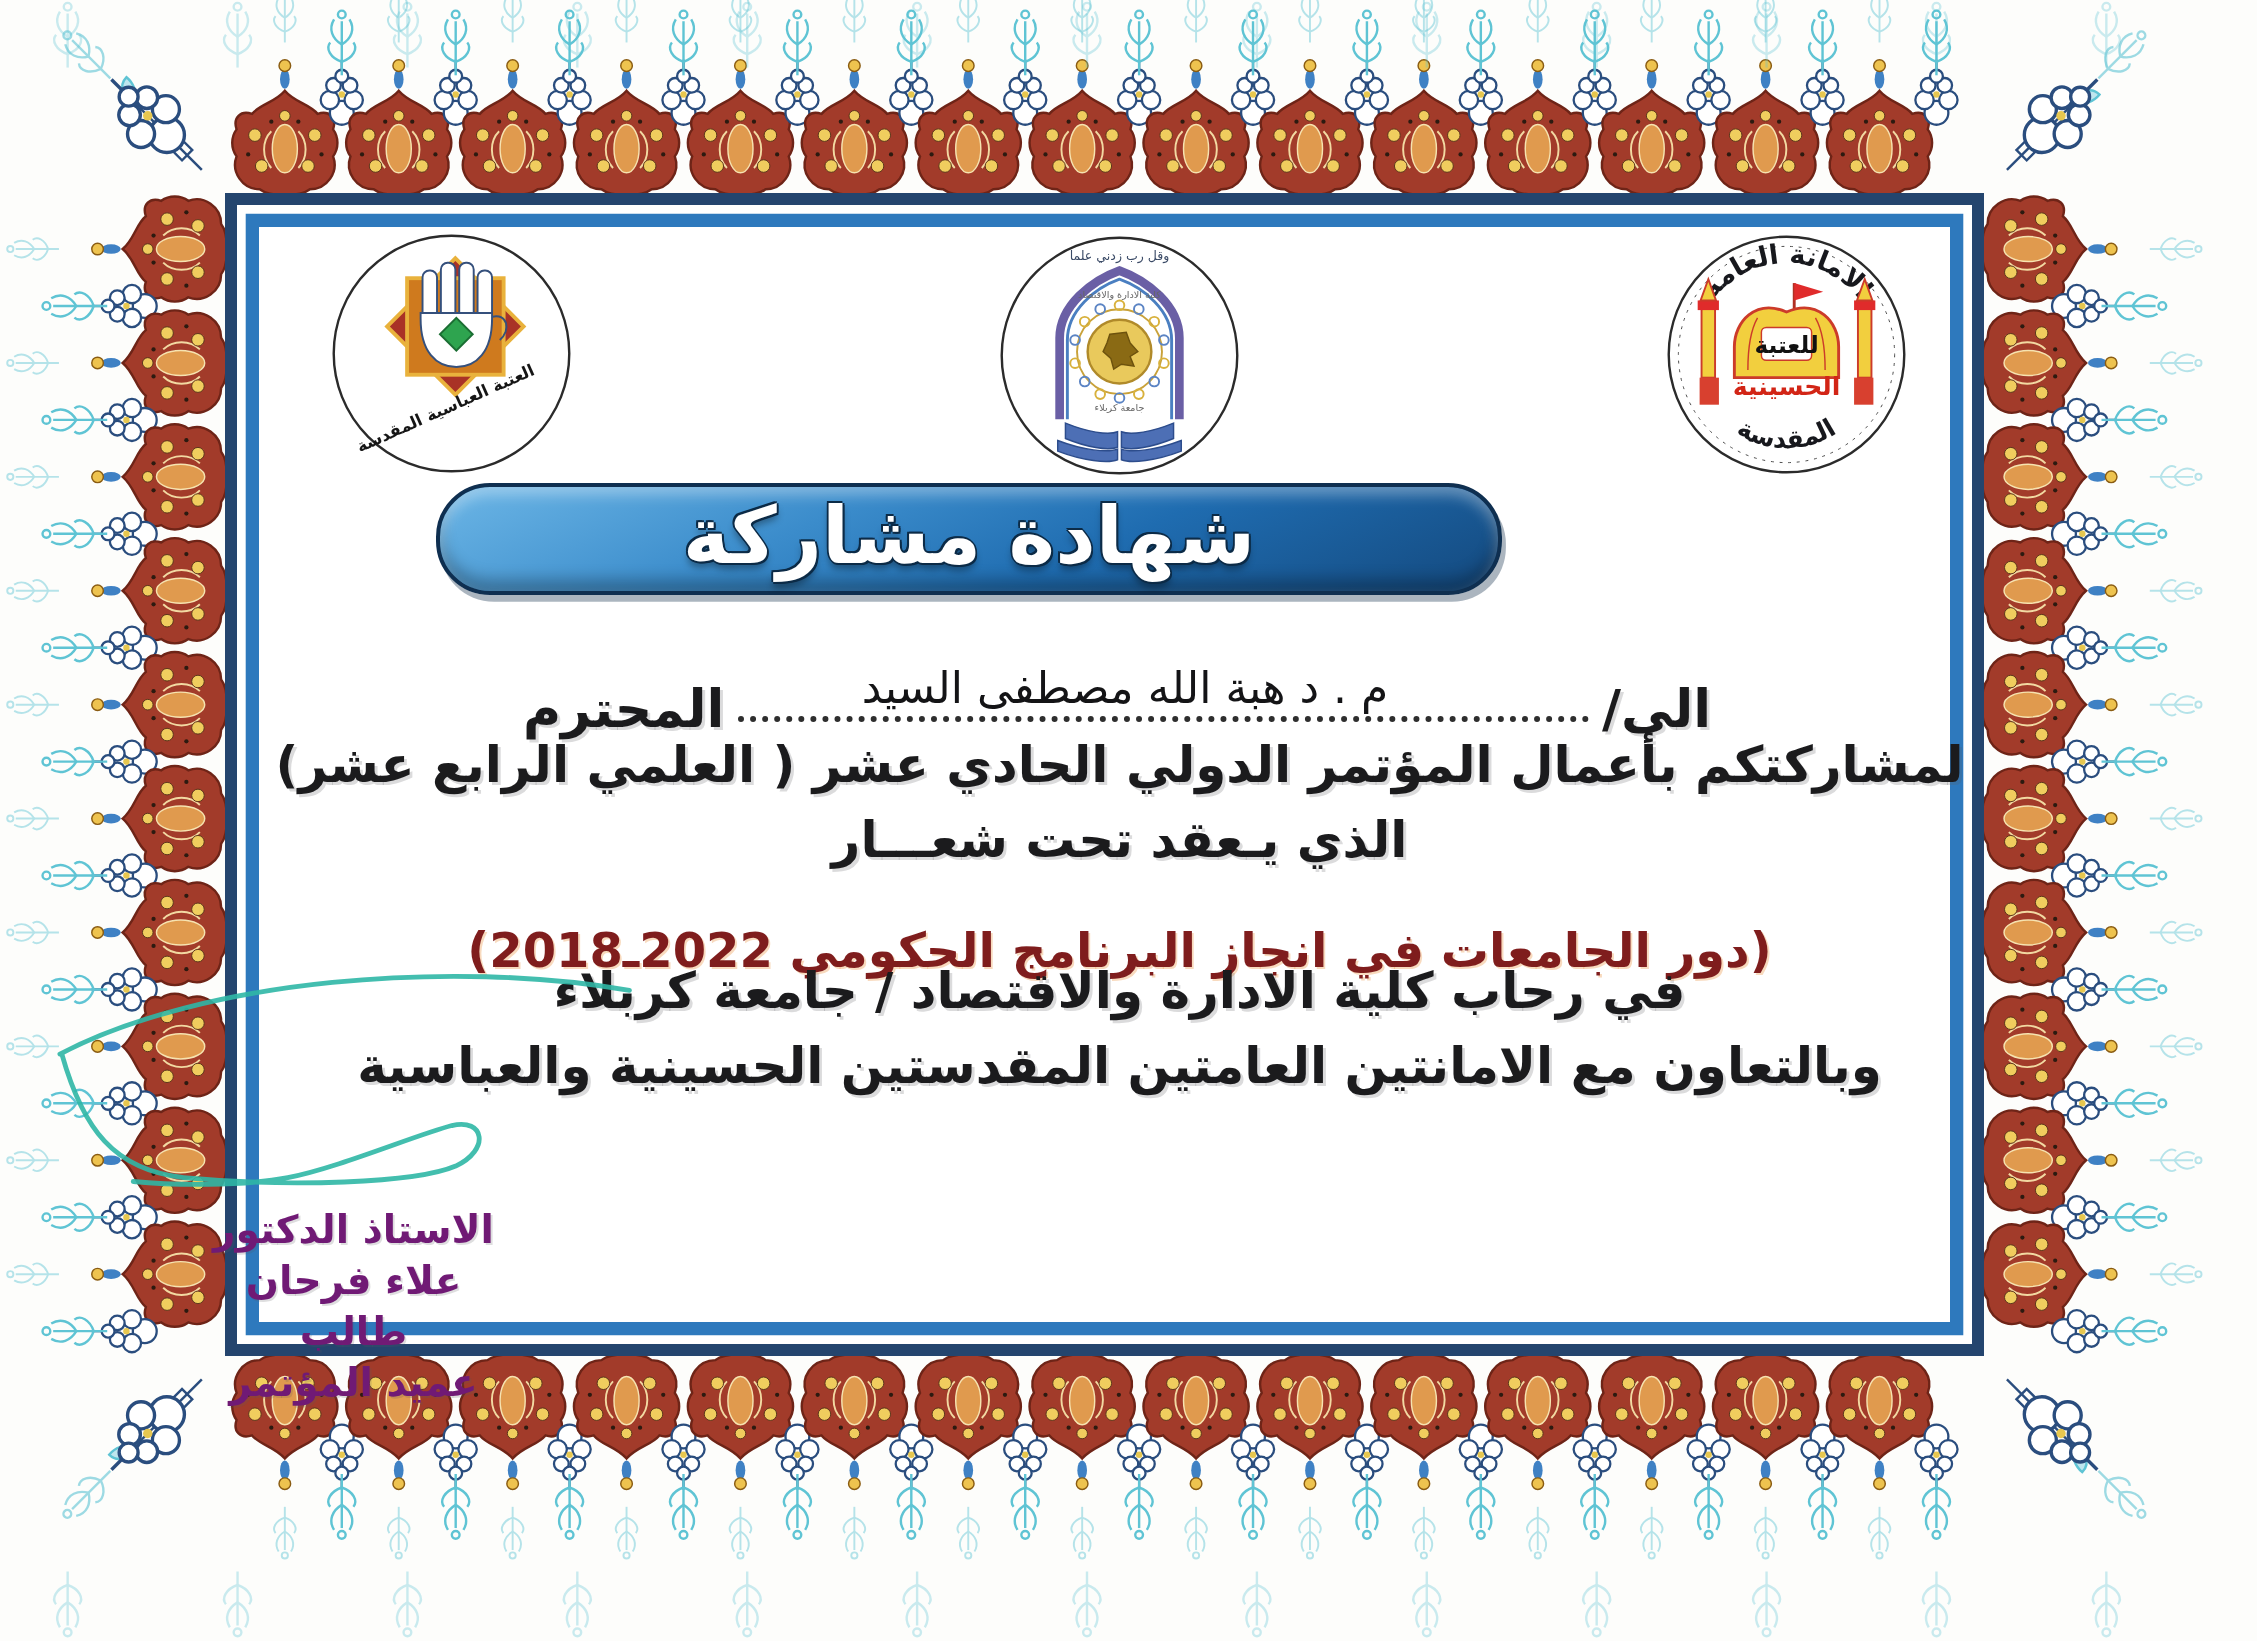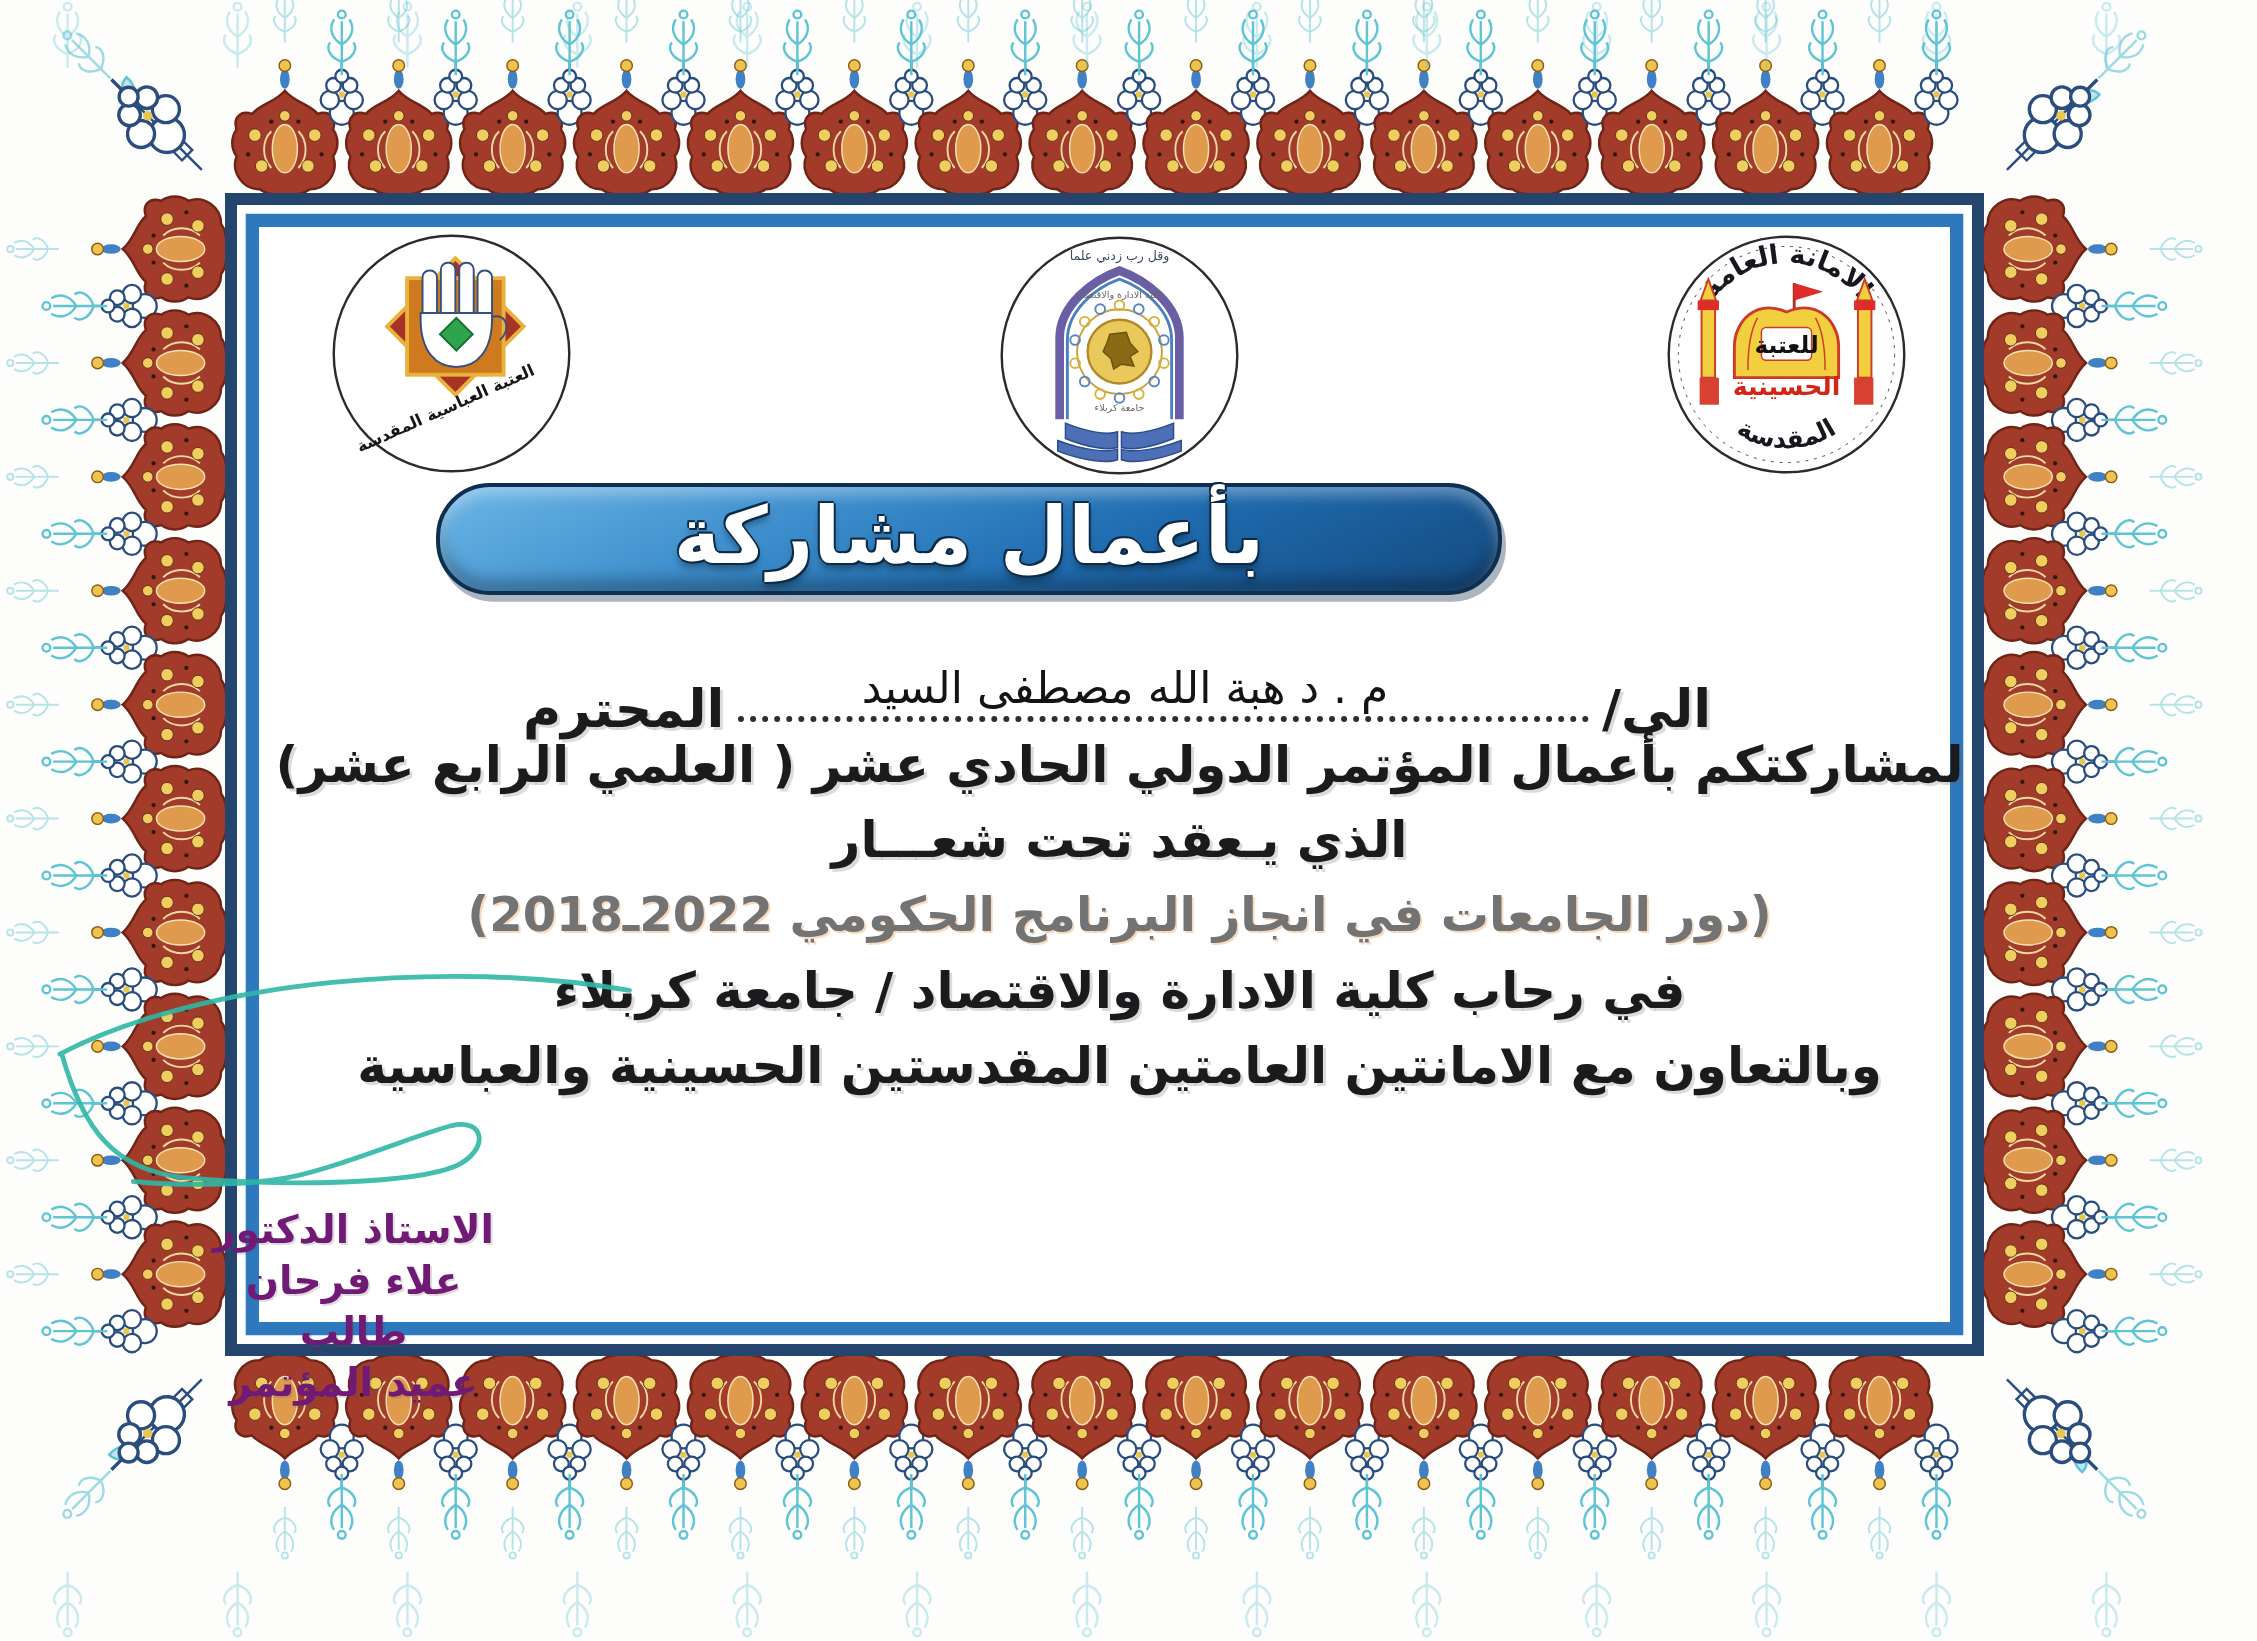--- a/index.html
+++ b/index.html
@@ -25,21 +25,21 @@
           box-shadow:inset 0 7.7px 13.5px rgba(255,255,255,.35), inset 0 -11.6px 15.4px rgba(0,0,0,.28),
                      3.9px 6.8px 0 rgba(14,43,73,.35);
           display:flex;align-items:center;justify-content:center;}
   #banner h1{margin:0;padding-bottom:5.8px;font-size:79px;font-weight:bold;color:#ffffff;
              letter-spacing:1.9px;
              text-shadow:1.9px 0 0 #0c2b47,-1.9px 0 0 #0c2b47,0 1.9px 0 #0c2b47,0 -1.9px 0 #0c2b47,
                          1.9px 1.9px 0 #0c2b47,-1.9px -1.9px 0 #0c2b47,0 5.8px 7.7px rgba(0,0,0,.35);}
   .line{position:absolute;left:270px;width:1699px;text-align:center;direction:rtl;
         font-weight:bold;color:#1b1b1d;font-size:50px;line-height:1.25;z-index:4;
         text-shadow:2.9px 2.9px 0 rgba(90,90,95,.22);}
-  .red{color:#737373;text-shadow:1.9px 1.9px 0 rgba(235,150,70,.35);}
+  .red{color:#7f1d1d;text-shadow:1.9px 1.9px 0 rgba(235,150,70,.35);margin-top:36px;}
   .num{direction:ltr;unicode-bidi:bidi-override;display:inline-block;}
 
   #recipient-name{position:absolute;left:676px;top:662px;width:898px;text-align:center;
                   direction:rtl;font-size:44px;font-weight:normal;color:#141416;z-index:4;}
   #recipient-row{position:absolute;left:523px;top:668px;width:1188px;height:71px;z-index:4;
                  display:flex;direction:rtl;align-items:flex-end;
                  font-size:52px;font-weight:bold;color:#1b1b1d;
                  text-shadow:2.9px 2.9px 0 rgba(90,90,95,.22);}
   .leader{flex:1 1 auto;border-bottom:6.8px dotted #2e2e2e;margin:0 13.5px 17.4px 13.5px;height:0;}
 
@@ -437,21 +437,21 @@
         <path d="M81,-84 L89,-62 L73,-62 Z" fill="#f2cf3e" stroke="#cc3b2a" stroke-width="2"></path>
         <rect x="70" y="18" width="20" height="28" fill="#d8402f"></rect>
       </g>
       <rect x="-26" y="-34" width="52" height="34" rx="5" fill="#ffffff" stroke="#cc3b2a" stroke-width="1.5"></rect>
       <text x="0" y="-8" text-anchor="middle" font-size="24" font-weight="bold" fill="#111" direction="rtl">للعتبة</text>
       <text x="0" y="36" text-anchor="middle" font-size="26" font-weight="bold" fill="#d22516" direction="rtl">الحسينية</text>
     </g>
   </svg>
 
   <div id="banner">
-    <h1>بأعمال مشاركة</h1>
+    <h1>شهادة مشاركة</h1>
   </div>
 
   <div id="recipient-name">م . د هبة الله مصطفى السيد</div>
   <div id="recipient-row">
     <span>الى/</span>
     <span class="leader"></span>
     <span>المحترم</span>
   </div>
 
   <div class="line" style="top:734px;">لمشاركتكم بأعمال المؤتمر الدولي الحادي عشر ( العلمي الرابع عشر)</div>

